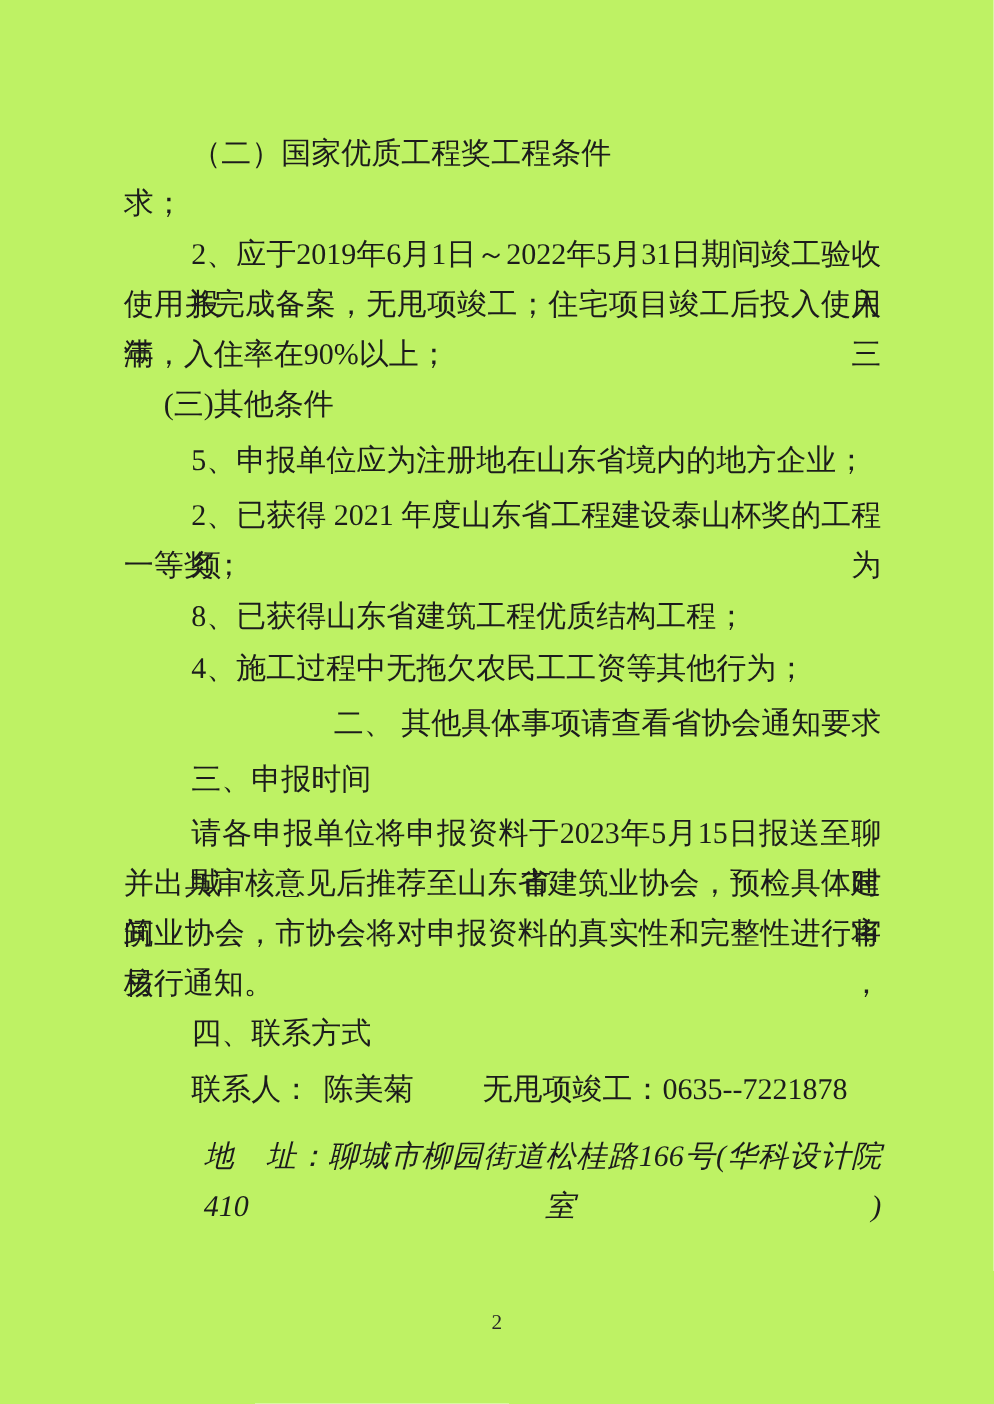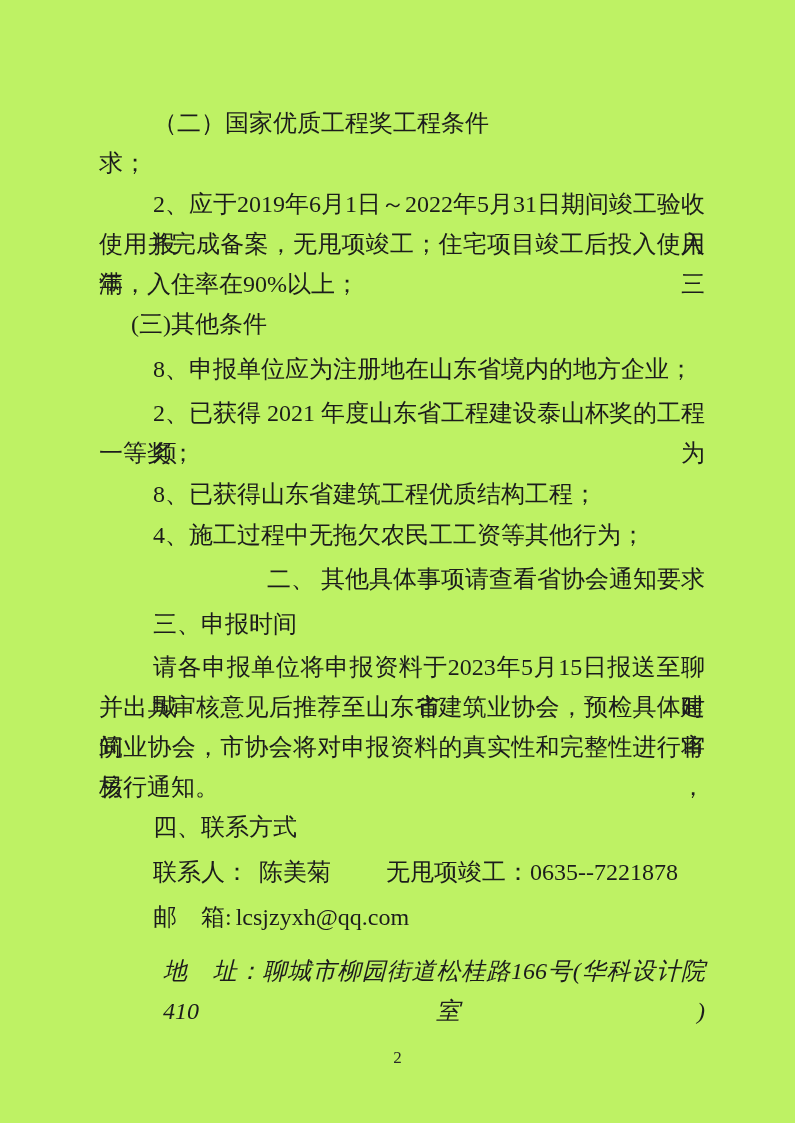--- a/index.html
+++ b/index.html
@@ -59,40 +59,37 @@
 
 <div class="page">
   <div class="content">
 
     <div class="line indent">（二）国家优质工程奖工程条件</div>
     <div class="line">求；</div>
     <div class="line indent fill mt1">2、应于2019年6月1日～2022年5月31日期间竣工验收投入</div>
     <div class="line fill">使用并完成备案，无甩项竣工；住宅项目竣工后投入使用满三</div>
     <div class="line">年，入住率在90%以上；</div>
     <div class="line indent-sm">(三)其他条件</div>
-    <div class="line indent mt5">8、申报单位应为注册地在山东省境内的地方企业；</div>
+    <div class="line indent mt5">5、申报单位应为注册地在山东省境内的地方企业；</div>
     <div class="line indent fill mt4">2、已获得 2021 年度山东省工程建设泰山杯奖的工程须为</div>
     <div class="line">一等奖；</div>
     <div class="line indent mt1">8、已获得山东省建筑工程优质结构工程；</div>
     <div class="line indent mt1">4、施工过程中无拖欠农民工工资等其他行为；</div>
     <div class="line indent mt4">二、 其他具体事项请查看省协会通知要求</div>
     <div class="line indent mt5">三、申报时间</div>
     <div class="line indent fill mt3">请各申报单位将申报资料于2023年5月15日报送至聊城市建</div>
     <div class="line fill">并出具审核意见后推荐至山东省建筑业协会，预检具体时间将</div>
     <div class="line fill">筑业协会，市协会将对申报资料的真实性和完整性进行审核，</div>
     <div class="line">另行通知。</div>
     <div class="line indent">四、联系方式</div>
 
     <div class="line indent mt5">
       <span>联系人：</span><span class="gap-name">陈美菊</span><span class="gap-phone">无甩项竣工：</span><span>0635--7221878</span>
     </div>
 
-    <div class="line indent mt5">
-      <span>邮　箱:</span><span class="gap-val">lcsjzyxh@qq.com</span>
-    </div>
 
     <div class="line indent-lg fill mt14">
       <span>地　址：</span><span>聊城市柳园街道松桂路166号(华科设计院410室)</span>
     </div>
 
   </div>
 
   <div class="page-num">2</div>
 </div>
 

